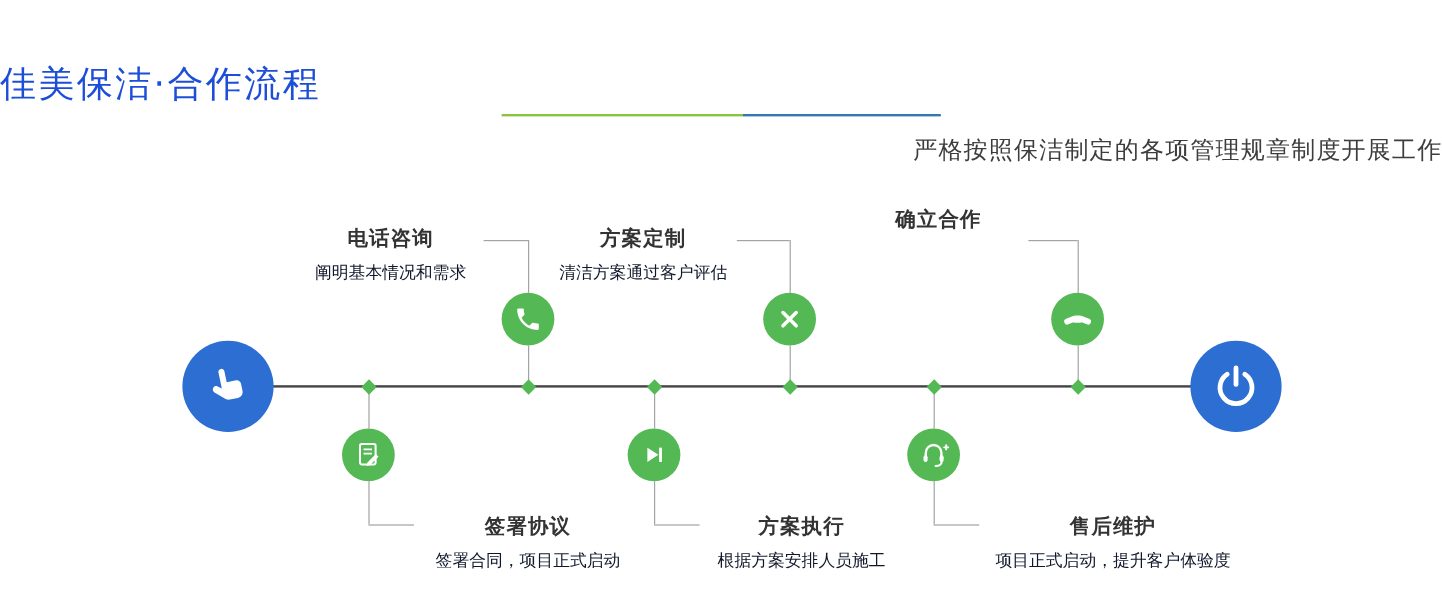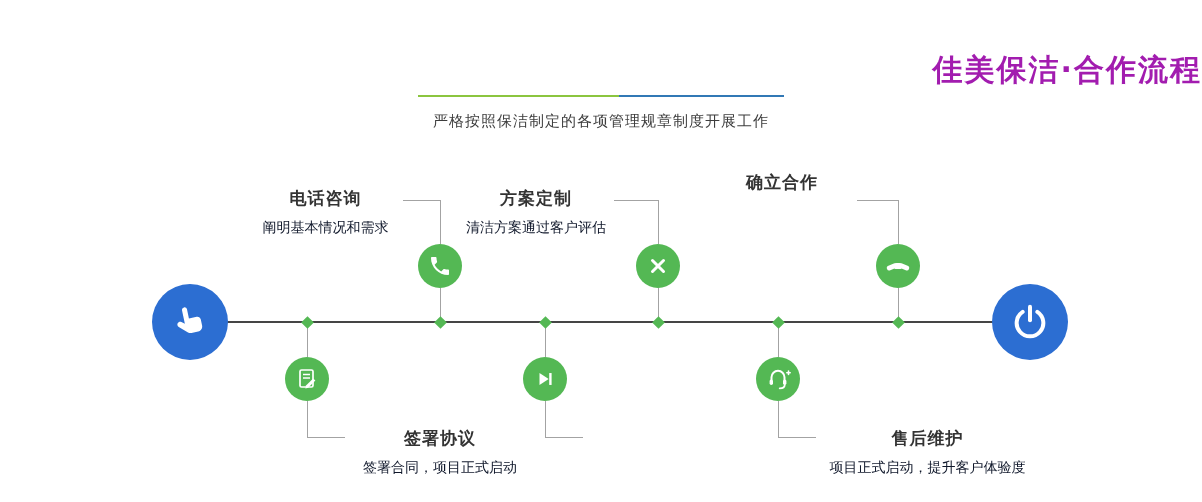--- a/index.html
+++ b/index.html
@@ -1,24 +1,24 @@
 <!DOCTYPE html>
 <html><head>
 <meta charset="utf-8">
 <style>
   * { margin:0; padding:0; box-sizing:border-box; }
   body { background:#ffffff; font-family:"DejaVu Sans","Liberation Sans",sans-serif; }
   .stage { position:relative; width:1202px; height:502px; background:#ffffff; overflow:hidden; margin:0 auto; }
   .abs { position:absolute; }
 
-  .title { top:50px; left:0; width:100%; text-align:right; font-size:30px; font-weight:bold;
-           color:#a21caf; letter-spacing:2px; }
+  .title { top:50px; left:0; width:100%; text-align:left; font-size:30px; font-weight:normal;
+           color:#1d4ed8; letter-spacing:2px; }
   .divider { top:95px; left:418px; width:366px; height:2px;
              background:linear-gradient(to right,#8bc53f 0%,#8bc53f 55%,#3178b5 55%,#3178b5 100%); }
-  .subtitle { top:112px; left:0; width:100%; text-align:center; font-size:15px; color:#3d3d3d; letter-spacing:1px; }
+  .subtitle { top:112px; left:0; width:100%; text-align:right; font-size:20px; color:#3d3d3d; letter-spacing:1px; }
 
   .mainline { top:321px; left:190px; width:840px; height:2px; background:#454545; }
   .vline { width:1px; background:#a3a3a3; }
   .hline { height:1px; background:#a3a3a3; }
   .diamond { width:9px; height:9px; background:#54b854; transform:rotate(45deg); }
 
   .bigcircle { width:76px; height:76px; border-radius:50%; background:#2c6ed2;
                display:flex; align-items:center; justify-content:center; }
   .greencircle { width:44px; height:44px; border-radius:50%; background:#54b854;
                  display:flex; align-items:center; justify-content:center; }
@@ -107,20 +107,24 @@
   <div class="abs vline" style="left:545px;top:323px;height:34px"></div>
   <div class="abs greencircle" style="left:523px;top:357px">
     <svg width="22" height="22" viewBox="0 0 24 24">
       <polygon points="6,5.5 16,12 6,18.5" fill="#fff"></polygon>
       <rect x="16.6" y="5.5" width="2.6" height="13" fill="#fff"></rect>
     </svg>
   </div>
   <div class="abs vline" style="left:545px;top:401px;height:36px"></div>
   <div class="abs hline" style="left:545px;top:437px;width:38px"></div>
   <div class="abs diamond" style="left:541px;top:318px"></div>
+  <div class="abs label-block left" style="left:588px;top:427px;width:160px">
+    <div class="step-title">方案执行</div>
+    <div class="step-desc">根据方案安排人员施工</div>
+  </div>
 
   <div class="abs vline" style="left:778px;top:323px;height:34px"></div>
   <div class="abs greencircle" style="left:756px;top:357px">
     <svg width="26" height="26" viewBox="0 0 26 26">
       <path d="M6.5 14.5v-3.2a6.5 6.5 0 0 1 13 0v3.2" fill="none" stroke="#fff" stroke-width="2"></path>
       <rect x="4.6" y="13.4" width="3.4" height="5.6" rx="1.7" fill="#fff"></rect>
       <rect x="18" y="13.4" width="3.4" height="5.6" rx="1.7" fill="#fff"></rect>
       <path d="M19.7 19c0 2.2-2.5 3.3-5 3.3" fill="none" stroke="#fff" stroke-width="1.8" stroke-linecap="round"></path>
       <g stroke="#fff" stroke-width="1.6" stroke-linecap="round">
         <line x1="21.8" y1="6.8" x2="25.2" y2="6.8"></line>

